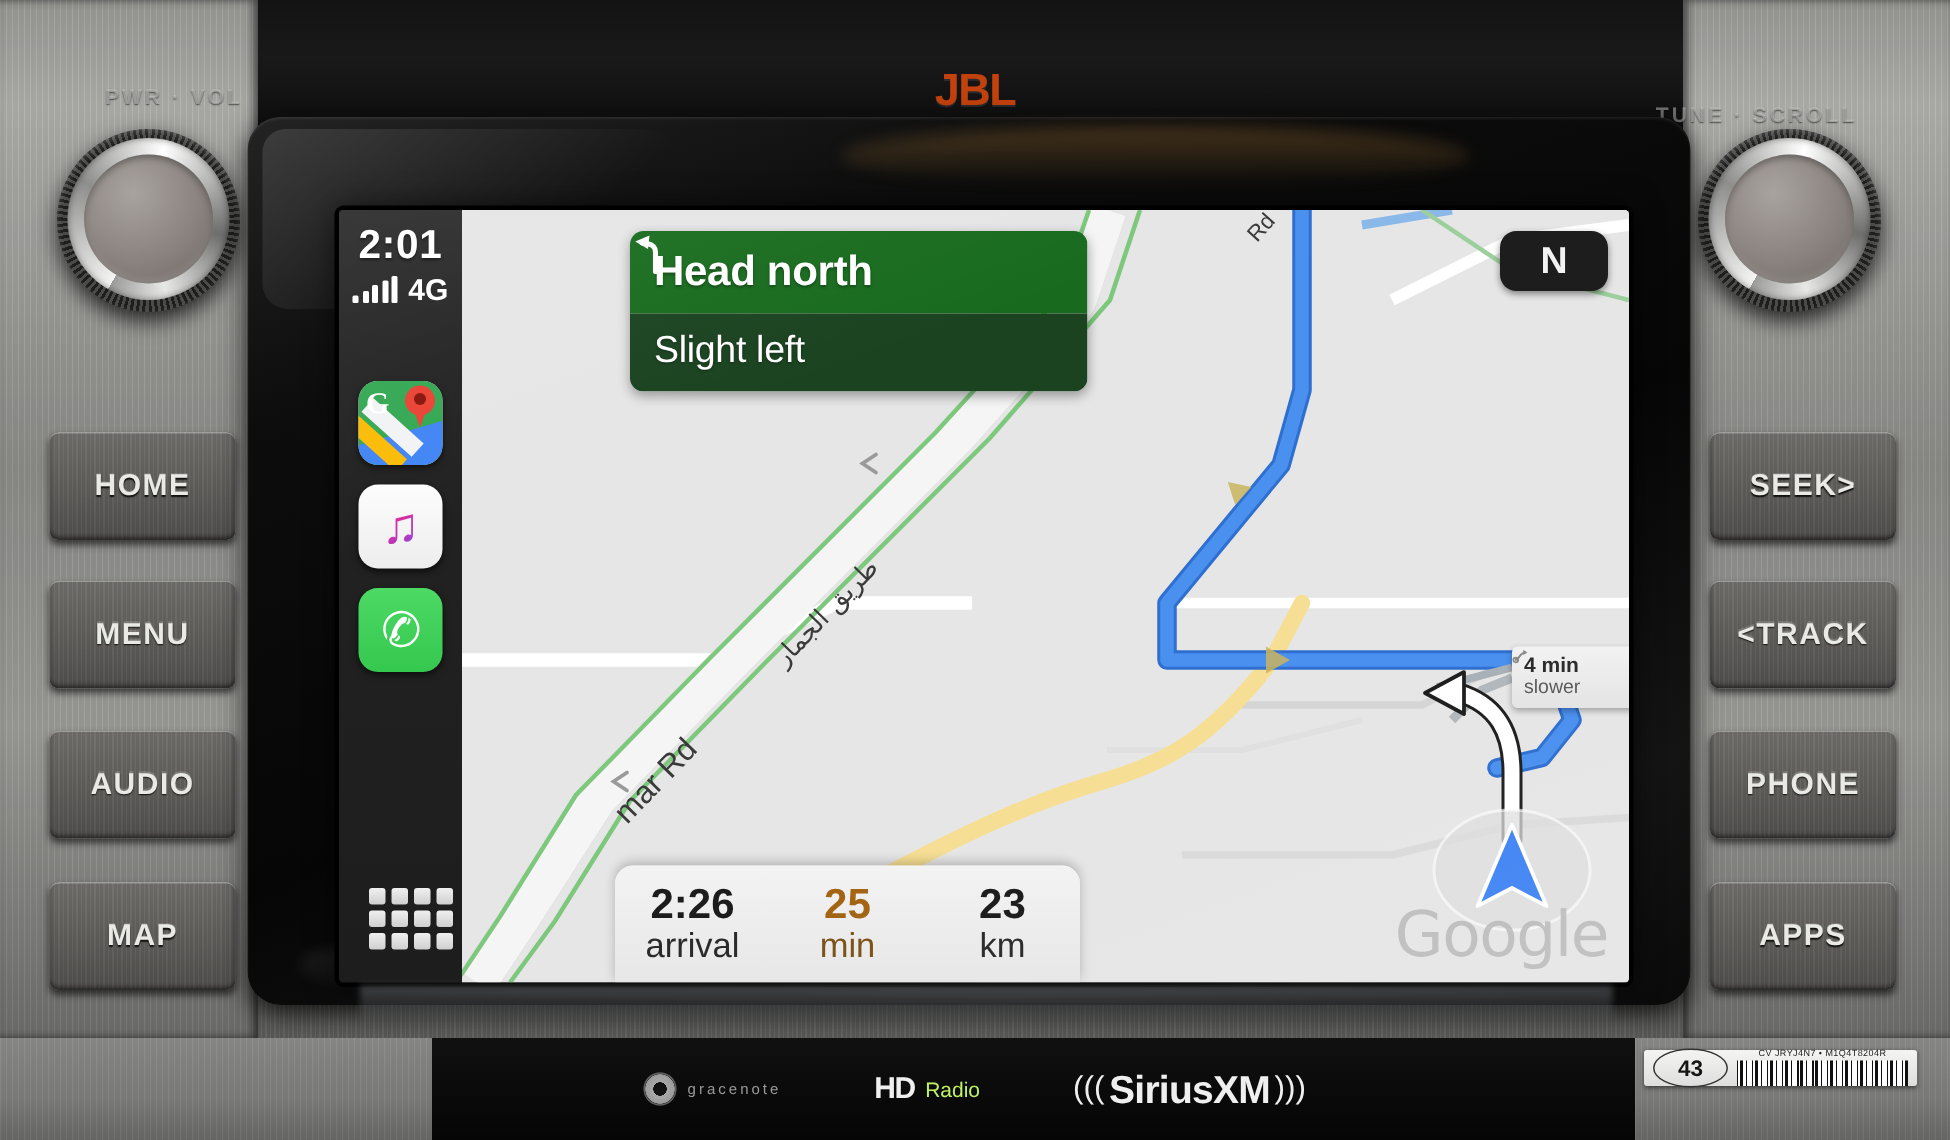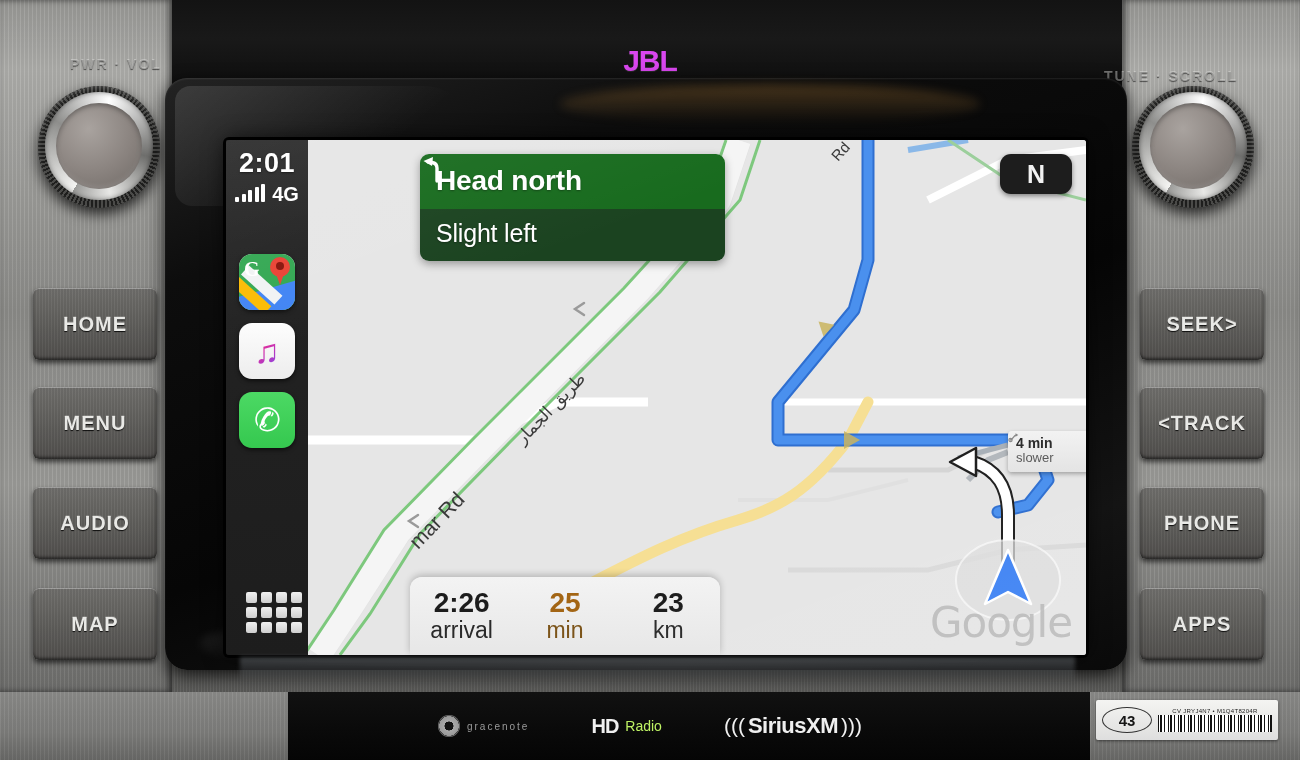--- a/index.html
+++ b/index.html
@@ -204,44 +204,44 @@
 
   
   .brands{position:absolute;left:0;top:692px;width:1300px;height:68px;
     display:flex;align-items:center;justify-content:center;gap:62px;color:#d6d6d6;}
   .brand{display:flex;align-items:center;gap:7px;}
   .gracenote-disc{width:22px;height:22px;border-radius:50%;
     background:radial-gradient(circle,#121212 28%,#a9a9a9 30%,#9a9a9a 62%,#3a3a3a 64%,#8f8f8f 72%,#2a2a2a 100%);}
   .gracenote-txt{font-size:10px;letter-spacing:2px;color:#9a9a9a;}
   .hd-badge{font-size:20px;font-weight:700;color:#efefef;letter-spacing:-1px;}
   .hd-radio{font-size:14px;color:#bef264;}
-  .sxm{font-size:22px;font-weight:700;color:#efefef;letter-spacing:-.5px;}
+  .sxm{font-size:26px;font-weight:700;color:#efefef;letter-spacing:-.5px;}
   .sxm-wrap{display:flex;align-items:center;gap:3px;font-size:21px;color:#efefef;}
 
   .watermark{position:absolute;left:38px;top:700px;font-size:27px;font-weight:700;
     color:rgba(255,255,255,.88);letter-spacing:-.3px;
     text-shadow:0 1px 2px rgba(0,0,0,.35);}
   .watermark .c{font-weight:400;}
   .watermark .dot{font-weight:400;}
 
   
-  .sticker{position:absolute;right:22px;top:700px;width:170px;height:40px;
+  .sticker{position:absolute;right:22px;top:700px;width:170px;height:24px;
     background:linear-gradient(180deg,#f4f4f2,#dedede);border-radius:2px;
     box-shadow:0 1px 3px rgba(0,0,0,.5);display:flex;align-items:center;padding:0 6px;gap:6px;}
   .sticker .oval{width:48px;height:24px;border-radius:50%;border:1.5px solid #333;
     display:flex;align-items:center;justify-content:center;flex:none;}
   .sticker .oval span{font-size:15px;font-weight:700;color:#151515;}
   .sticker .bc{flex:1;display:flex;flex-direction:column;align-items:center;gap:1px;}
   .sticker .bc .code{font-size:6px;color:#222;letter-spacing:.3px;white-space:nowrap;}
   .sticker .bars2{width:100%;height:17px;
     background:repeating-linear-gradient(90deg,#111 0 1px,#fff 1px 2px,#111 2px 4px,#fff 4px 6px,#111 6px 7px,#fff 7px 10px);}
 
   
   .jbl{position:absolute;left:0;top:44px;width:1300px;text-align:center;}
-  .jbl span{font-size:30px;font-weight:700;letter-spacing:-1px;color:#d946ef;
+  .jbl span{font-size:30px;font-weight:700;letter-spacing:-1px;color:#c2410c;
     text-shadow:0 1px 0 rgba(255,255,255,.10);}
 
   
   .refl{position:absolute;left:240px;top:657px;width:835px;height:26px;
     background:linear-gradient(180deg,rgba(190,200,210,.30),rgba(0,0,0,0));
     filter:blur(2px);pointer-events:none;}
 </style>
 </head>
 <body>
 

